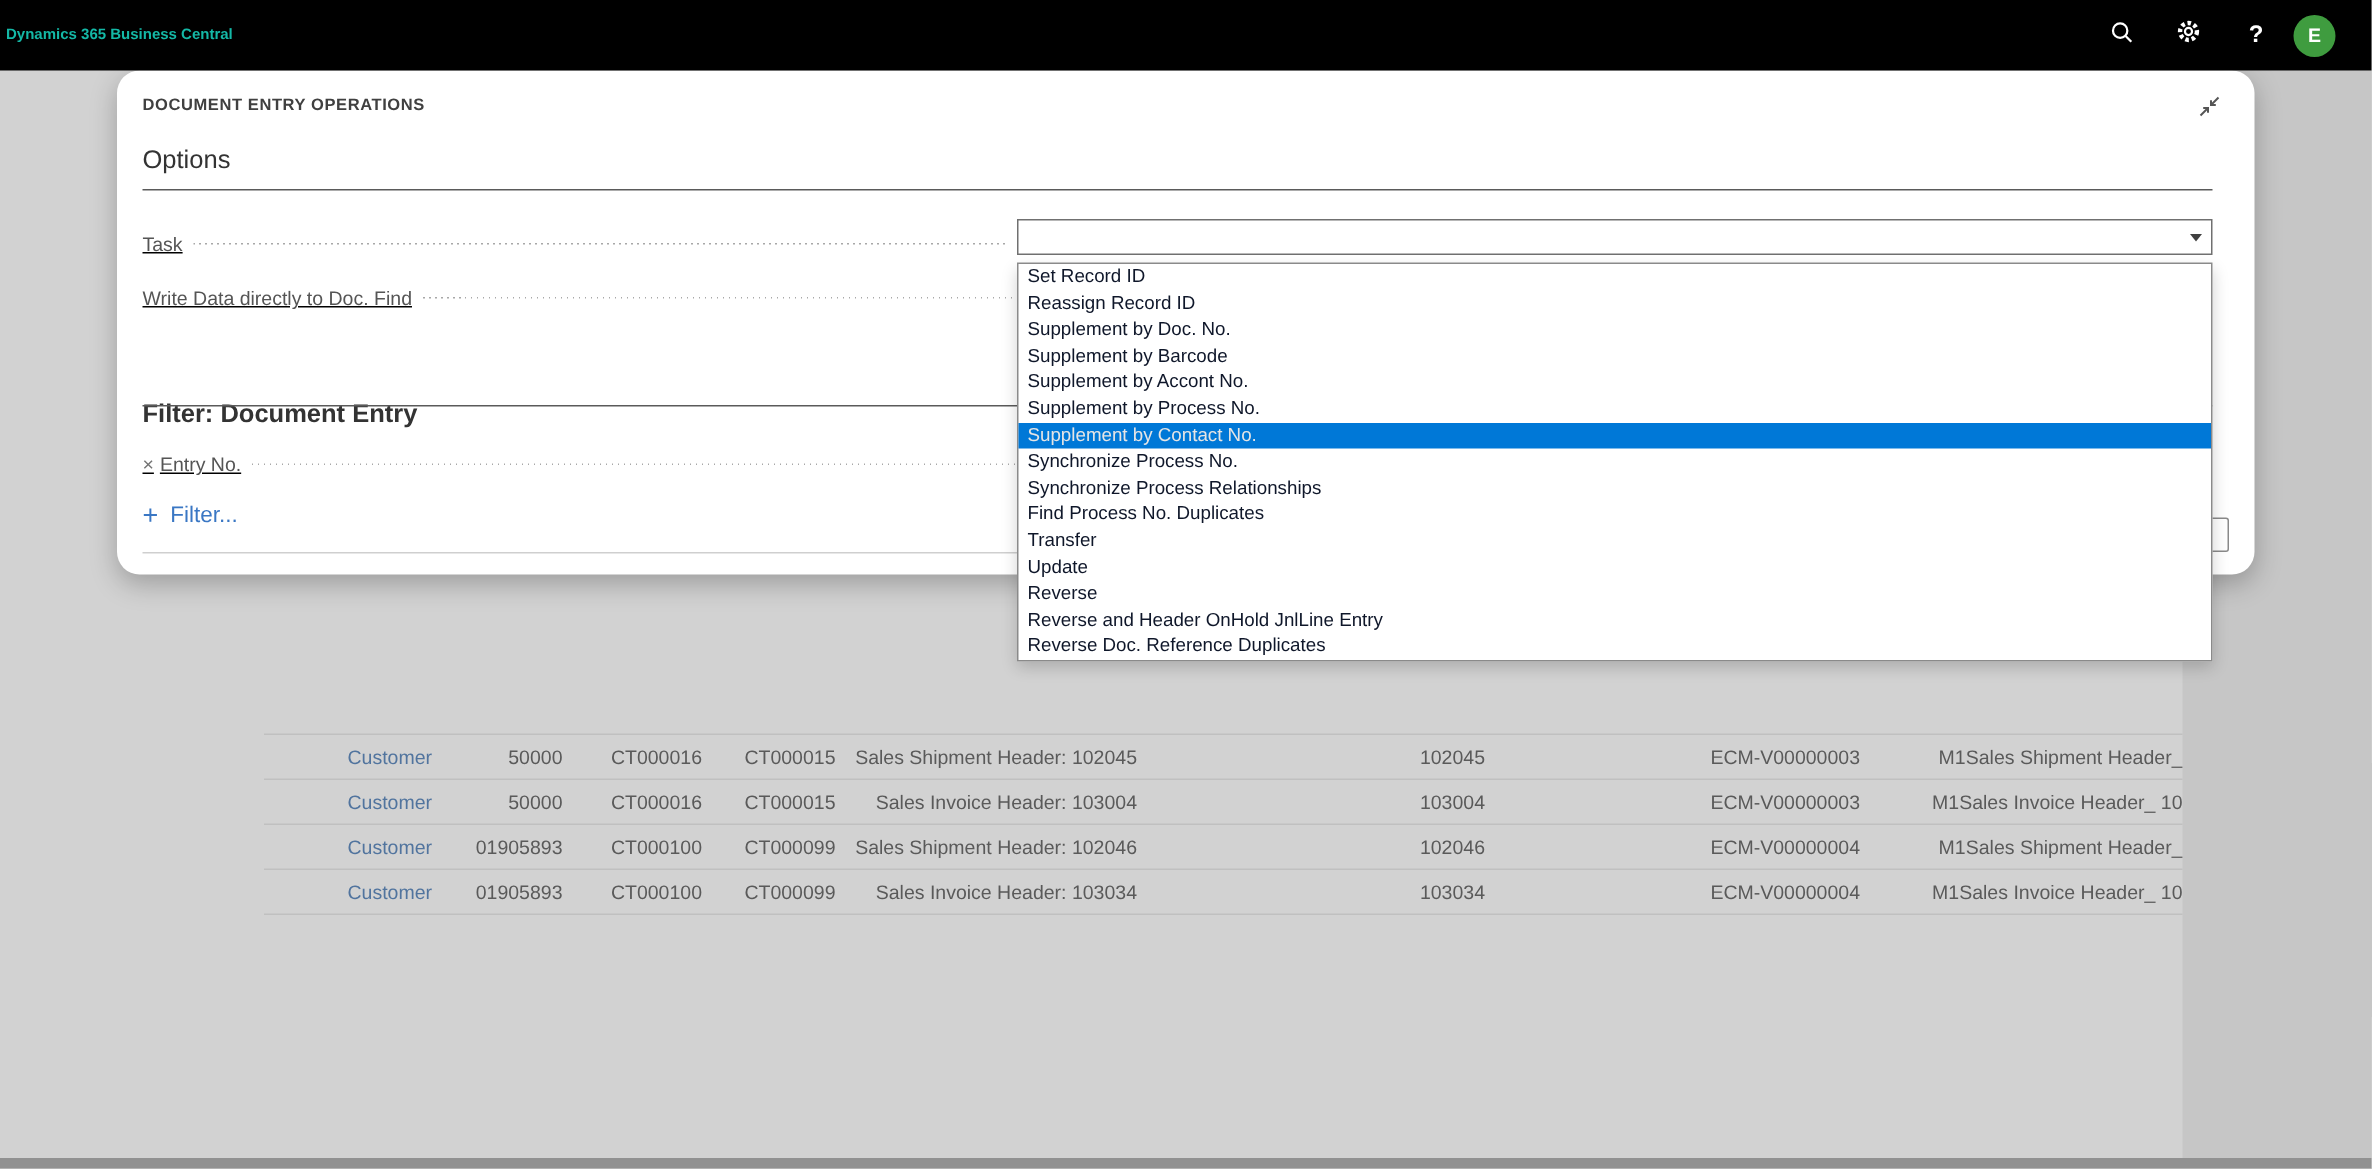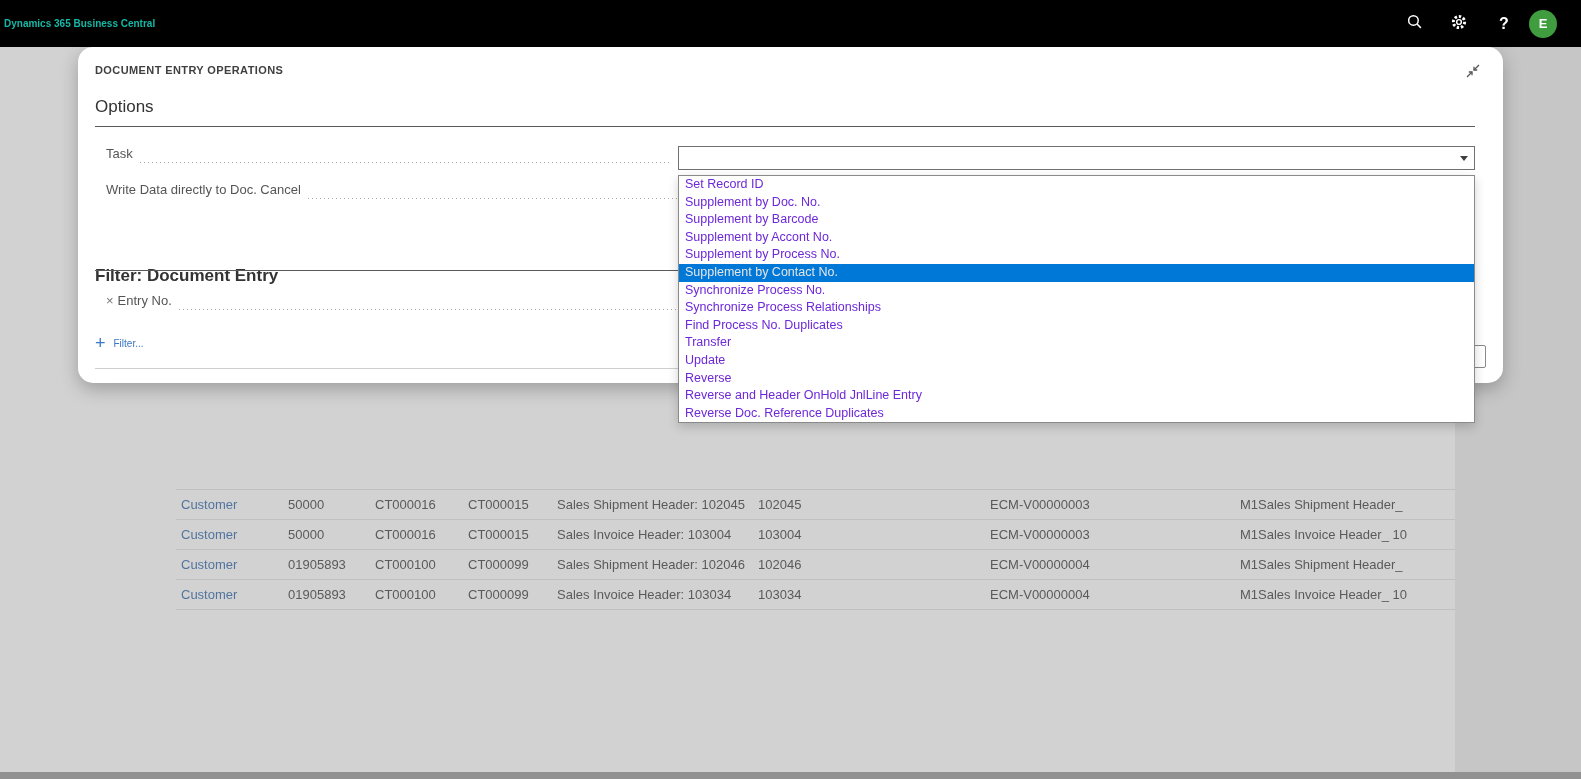--- a/index.html
+++ b/index.html
@@ -31,21 +31,21 @@
 
   .bg-table {
     position:absolute; left:176px; top:489px; width:1279px;
     font-size:13px; color:#5a5a5a; border-top:1px solid #c0c0c0;
   }
   .bg-row {
     display:grid;
     grid-template-columns:107px 87px 93px 89px 201px 232px 250px 1fr;
     align-items:center; height:30px; border-bottom:1px solid #c0c0c0; padding-left:5px;
   }
-  .bg-cell { white-space:nowrap; overflow:hidden; }
+  .bg-cell { white-space:nowrap; overflow:hidden;text-align:right; }
   .cell-link { color:var(--link-dimmed,#51749e); cursor:pointer; }
 
   
   .dialog {
     position:absolute; left:78px; top:47px; width:1425px; height:336px;
     background:#fff; box-shadow:0 6px 18px rgba(0,0,0,0.25); z-index:20;border-radius:15px;
   }
   .dlg-caption {
     position:absolute; left:17px; top:17px; font-size:11px; letter-spacing:0.4px;
     color:#404040; font-weight:600;
@@ -55,21 +55,21 @@
     display:flex; align-items:center; justify-content:center; cursor:pointer;
   }
   .sec-title { position:absolute; left:17px; color:#333; font-size:17px; white-space:nowrap; }
   #options-title { top:50px; font-weight:400; }
   #filter-title  { top:199px; font-weight:600;margin-top:20px; }
   .rule { position:absolute; left:17px; right:28px; height:1px; background:#5a5a5a; z-index:1; }
   #options-rule { top:79px; }
   #filter-rule  { top:223px; }
   #filter-bottom-rule { top:321px; background:#cfcfcf; }
 
-  .field-row { position:absolute; left:28px; right:28px; display:flex; align-items:flex-start; height:24px; z-index:1; }
+  .field-row { position:absolute; left:17px; right:28px; display:flex; align-items:flex-end; height:24px; z-index:1;text-decoration:underline; }
   #task-row  { top:99px; }
   #write-row { top:135px; }
   #entry-row { top:246px; }
   .field-label { font-size:13px; color:#555; white-space:nowrap; padding-right:7px; }
   .leader {
     flex:1; height:1px; align-self:flex-end; margin-bottom:7px; margin-right:6px;
     background:repeating-linear-gradient(to right,#a8a8a8 0 1px,transparent 1px 4px);
   }
   .x-icon { color:#757575; font-size:13px; margin-right:4px; cursor:pointer; }
 
@@ -84,30 +84,30 @@
     border-top:5px solid #404040; margin-right:6px;
   }
 
   .dd-list {
     position:absolute; left:600px; top:128px; width:797px;
     background:#fff; border:1px solid #8a8a8a; z-index:5;
     box-shadow:0 4px 10px rgba(0,0,0,0.18);
   }
   .dd-option {
     height:17.6px; line-height:17.6px; font-size:12.5px; padding-left:6px;
-    color:#6d28d9; white-space:nowrap; cursor:pointer;
+    color:#0f172a; white-space:nowrap; cursor:pointer;
   }
   .dd-option.selected { background:var(--highlight,#0078d7); color:#e5e5e5; }
 
   .filter-link {
     position:absolute; left:17px; top:287px; display:flex; align-items:center;
     gap:8px; color:var(--filter-link,#3a77c4); cursor:pointer; z-index:1;
   }
   .plus-icon { font-size:18px; line-height:18px; }
-  .filter-link-label { font-size:10px; }
+  .filter-link-label { font-size:15px; }
 
   .btn {
     position:absolute; height:23px; bottom:15px; font-size:13px;
     display:flex; align-items:center; justify-content:center;
     cursor:pointer; border-radius:2px;
   }
   #ok-btn {
     right:107px; width:74px; background:var(--accent,#008089); color:#000000;
     font-weight:600; border:1px solid var(--accent,#008089);
   }
@@ -206,41 +206,42 @@
   <div class="field-row" id="task-row">
     <span class="field-label">Task</span>
     <span class="leader"></span>
     <div class="combo">
       <span class="combo-value"></span>
       <span class="combo-arrow"></span>
     </div>
   </div>
 
   <div class="field-row" id="write-row">
-    <span class="field-label">Write Data directly to Doc. Cancel</span>
+    <span class="field-label">Write Data directly to Doc. Find</span>
     <span class="leader"></span>
   </div>
 
   <div class="sec-title" id="filter-title">Filter: Document Entry</div>
   <div class="rule" id="filter-rule"></div>
 
   <div class="field-row" id="entry-row">
     <span class="x-icon">×</span>
     <span class="field-label">Entry No.</span>
     <span class="leader"></span>
   </div>
 
   <div class="filter-link">
     <span class="plus-icon">+</span>
     <span class="filter-link-label">Filter...</span>
   </div>
   <div class="rule" id="filter-bottom-rule"></div>
 
   <div class="dd-list">
       <div class="dd-option">Set Record ID</div>
+      <div class="dd-option">Reassign Record ID</div>
       <div class="dd-option">Supplement by Doc. No.</div>
       <div class="dd-option">Supplement by Barcode</div>
       <div class="dd-option">Supplement by Accont No.</div>
       <div class="dd-option">Supplement by Process No.</div>
       <div class="dd-option selected">Supplement by Contact No.</div>
       <div class="dd-option">Synchronize Process No.</div>
       <div class="dd-option">Synchronize Process Relationships</div>
       <div class="dd-option">Find Process No. Duplicates</div>
       <div class="dd-option">Transfer</div>
       <div class="dd-option">Update</div>

